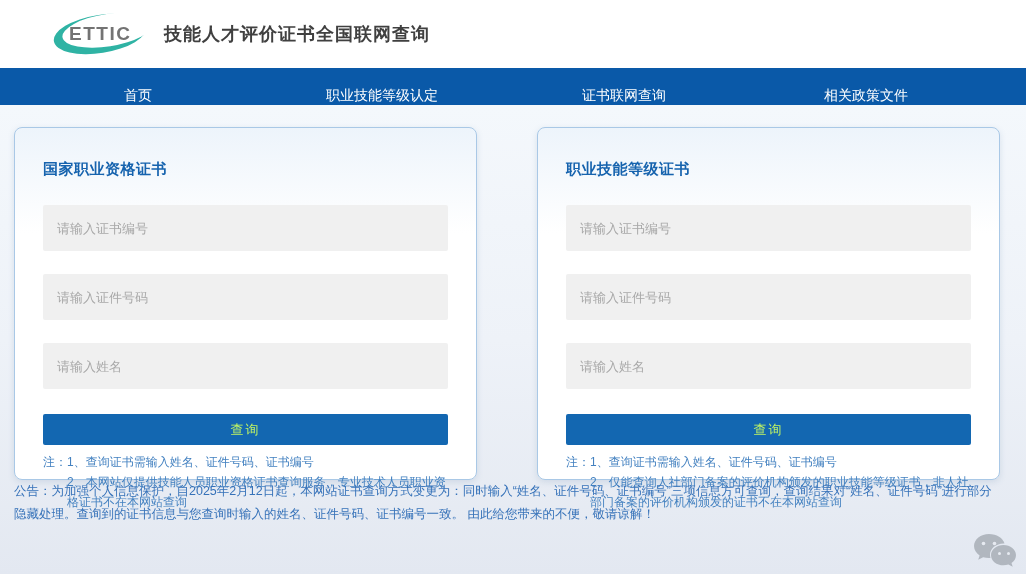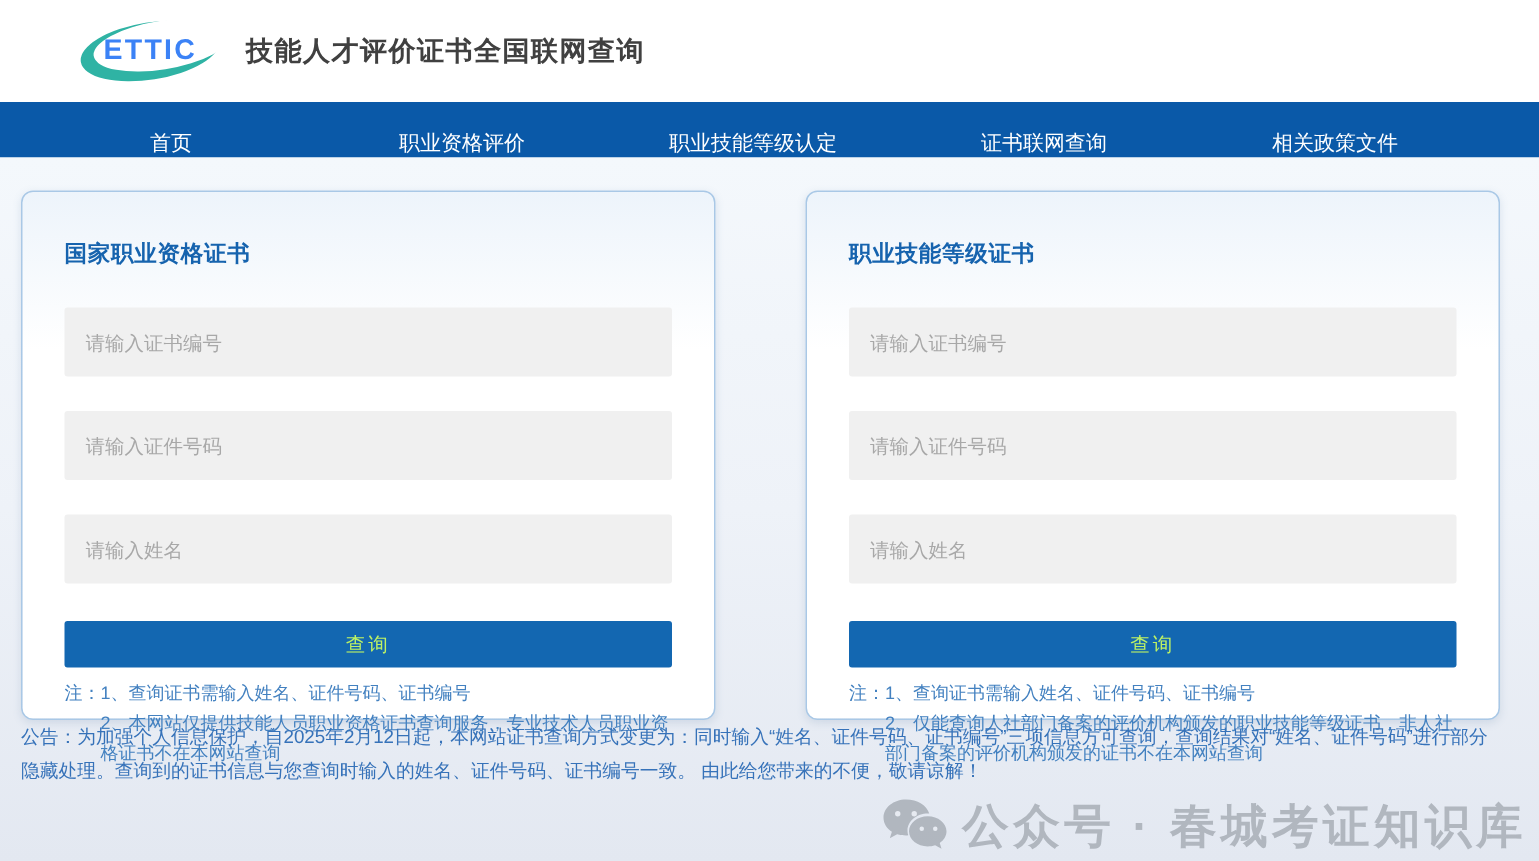--- a/index.html
+++ b/index.html
@@ -4,21 +4,21 @@
 <style>
   * { margin:0; padding:0; box-sizing:border-box; }
   html,body { width:1026px; height:574px; overflow:hidden;
     font-family:"Liberation Sans","DejaVu Sans",sans-serif; background:#fff; }
 
   
   .header { height:68px; background:#ffffff; display:flex; align-items:center; padding-left:52px; }
   .logo { position:relative; width:100px; height:42px; margin-right:12px; flex:0 0 auto; }
   .logo svg { position:absolute; left:0; top:0; width:100%; height:100%; }
   .logo-text { position:absolute; left:17px; top:10px; font-size:19px; font-weight:800;
-    color:#3b82f6; letter-spacing:1.5px; }
+    color:#737373; letter-spacing:1.5px; }
   .site-title { font-size:18px; font-weight:bold; color:#404040; letter-spacing:1px; }
 
   
   .nav { height:37px; background:#0a59a8; display:flex; align-items:flex-end; }
   .nav-spacer-l { width:16px; }
   .nav-spacer-r { width:38px; }
   .nav-sep { width:2px; background:#c9dbee; }
   .nav-item { flex:1; display:flex; align-items:center; justify-content:center;
     color:#ffffff; font-size:14px; cursor:pointer; }
 
@@ -65,21 +65,20 @@
     <span class="logo-text">ETTIC</span>
   </div>
   <div class="site-title">技能人才评价证书全国联网查询</div>
 </div>
 
 <div class="nav">
   <div class="nav-spacer-l"></div>
   <div class="nav-sep"></div>
   <div class="nav-item">首页</div>
   <div class="nav-sep"></div>
-  <div class="nav-item">职业资格评价</div>
   <div class="nav-sep"></div>
   <div class="nav-item">职业技能等级认定</div>
   <div class="nav-sep"></div>
   <div class="nav-item">证书联网查询</div>
   <div class="nav-sep"></div>
   <div class="nav-item">相关政策文件</div>
   <div class="nav-sep"></div>
   <div class="nav-spacer-r"></div>
 </div>
 
@@ -124,15 +123,14 @@
 
   <div class="watermark">
     <svg viewBox="0 0 46 40">
       <path fill="#888f97" d="M17 2C8.7 2 2 7.4 2 14.1c0 3.8 2.2 7.2 5.6 9.4l-1.4 4.3 4.9-2.6c1.8.5 3.8.8 5.9.8.5 0 1 0 1.5-.1-.3-1-.5-2-.5-3.1 0-6.3 6.1-11.4 13.6-11.4h.9C31 6 24.7 2 17 2z"></path>
       <circle cx="11.5" cy="11.5" r="1.8" fill="#e9ecf1"></circle>
       <circle cx="22.5" cy="11.5" r="1.8" fill="#e9ecf1"></circle>
       <path fill="#888f97" d="M44 23.2c0-5.6-5.6-10.1-12.5-10.1S19 17.6 19 23.2s5.6 10.1 12.5 10.1c1.7 0 3.4-.3 4.9-.8l4.3 2.3-1.2-3.8c2.7-1.8 4.5-4.6 4.5-7.8z"></path>
       <circle cx="27.5" cy="21.5" r="1.5" fill="#e9ecf1"></circle>
       <circle cx="36.5" cy="21.5" r="1.5" fill="#e9ecf1"></circle>
     </svg>
-    <span class="watermark-text">公众号 · 春城考证知识库</span>
   </div>
 </div>
 
 </body></html>

